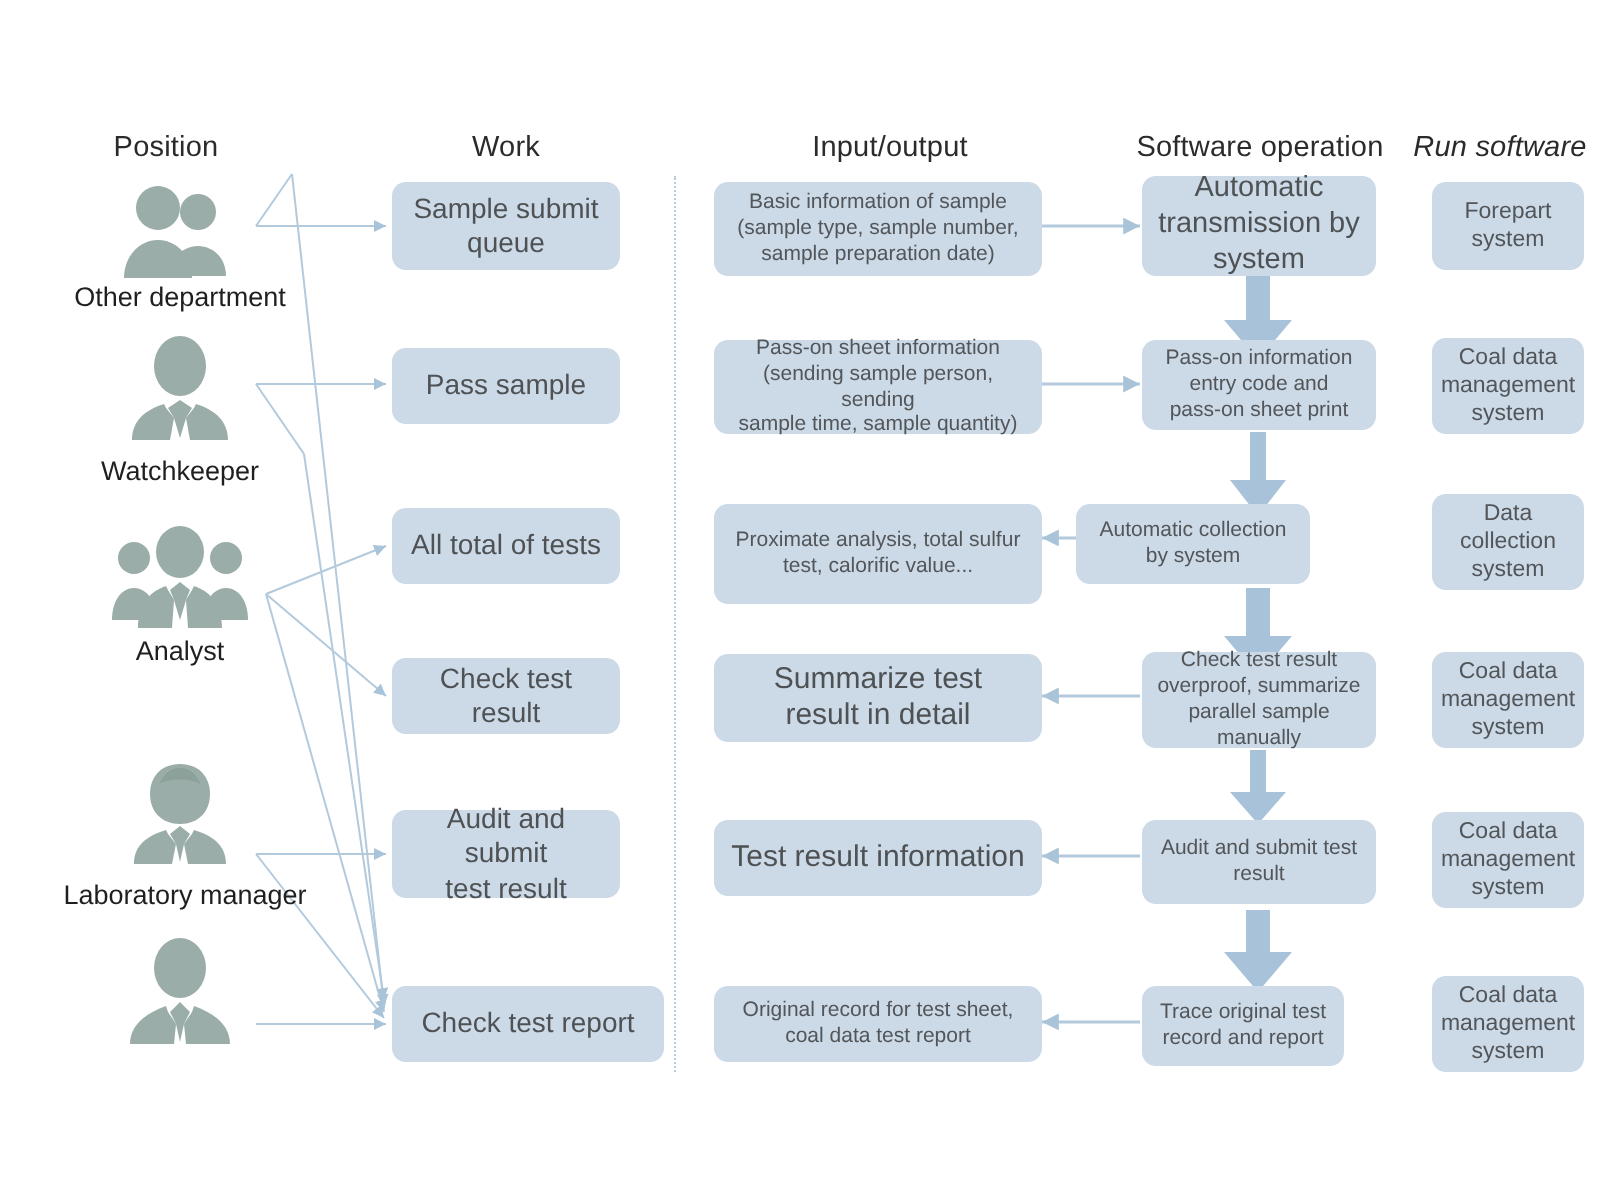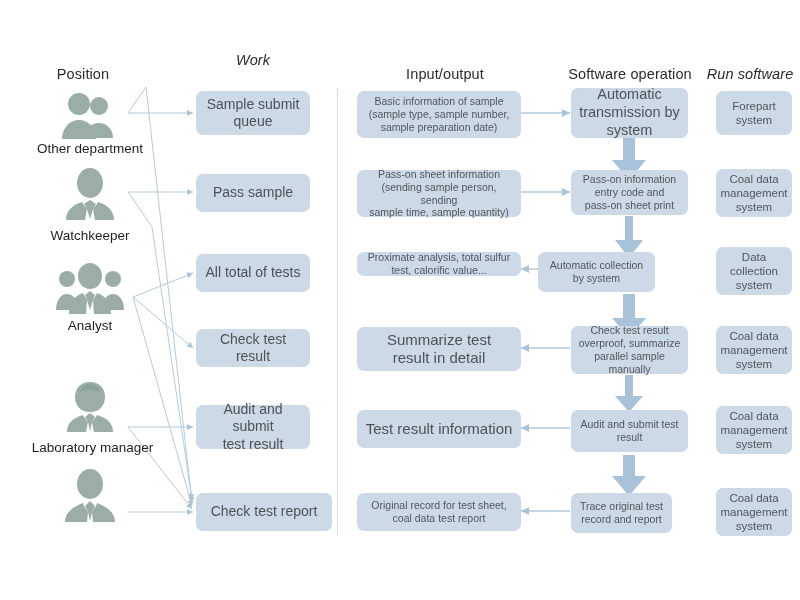--- a/index.html
+++ b/index.html
@@ -90,21 +90,21 @@
     width: 800px; height: 600px;
     pointer-events: none;
   }
 </style>
 </head>
 <body>
 
 <div id="canvas">
 
   <div class="col-header" style="left:28px; top:66px; width:110px;">Position</div>
-  <div class="col-header" style="left:198px; top:52px; width:110px;font-style:italic;">Work</div>
+  <div class="col-header" style="left:198px; top:66px; width:110px;">Work</div>
   <div class="col-header" style="left:375px; top:66px; width:140px;">Input/output</div>
   <div class="col-header" style="left:555px; top:66px; width:150px;">Software operation</div>
   <div class="col-header" style="left:700px; top:66px; width:100px;font-style:italic;">Run software</div>
 
   <div id="divider"></div>
 
   <svg id="links" viewBox="0 0 800 600" xmlns="http://www.w3.org/2000/svg">
     <defs>
       <marker id="ah" markerWidth="7" markerHeight="7" refX="6" refY="3" orient="auto">
         <path d="M0,0 L6,3 L0,6 z" fill="#a9c3d8"></path>
@@ -239,21 +239,21 @@
   <div class="node work" style="left:196px; top:405px; width:114px; height:44px;">Audit and submit
 test result</div>
   <div class="node work" style="left:196px; top:493px; width:136px; height:38px;">Check test report</div>
 
   <div class="node io-small" style="left:357px; top:91px; width:164px; height:47px;">Basic information of sample
 (sample type, sample number,
 sample preparation date)</div>
   <div class="node io-small" style="left:357px; top:170px; width:164px; height:47px;">Pass-on sheet information
 (sending sample person, sending
 sample time, sample quantity)</div>
-  <div class="node io-small" style="left:357px; top:252px; width:164px; height:24px;">Proximate analysis, total sulfur
+  <div class="node io-small" style="left:357px; top:252px; width:164px; height:50px;">Proximate analysis, total sulfur
 test, calorific value...</div>
   <div class="node io-big" style="left:357px; top:327px; width:164px; height:44px;">Summarize test
 result in detail</div>
   <div class="node io-big" style="left:357px; top:410px; width:164px; height:38px;">Test result information</div>
   <div class="node io-small" style="left:357px; top:493px; width:164px; height:38px;">Original record for test sheet,
 coal data test report</div>
 
   <div class="node op-big" style="left:571px; top:88px; width:117px; height:50px;">Automatic
 transmission by
 system</div>

